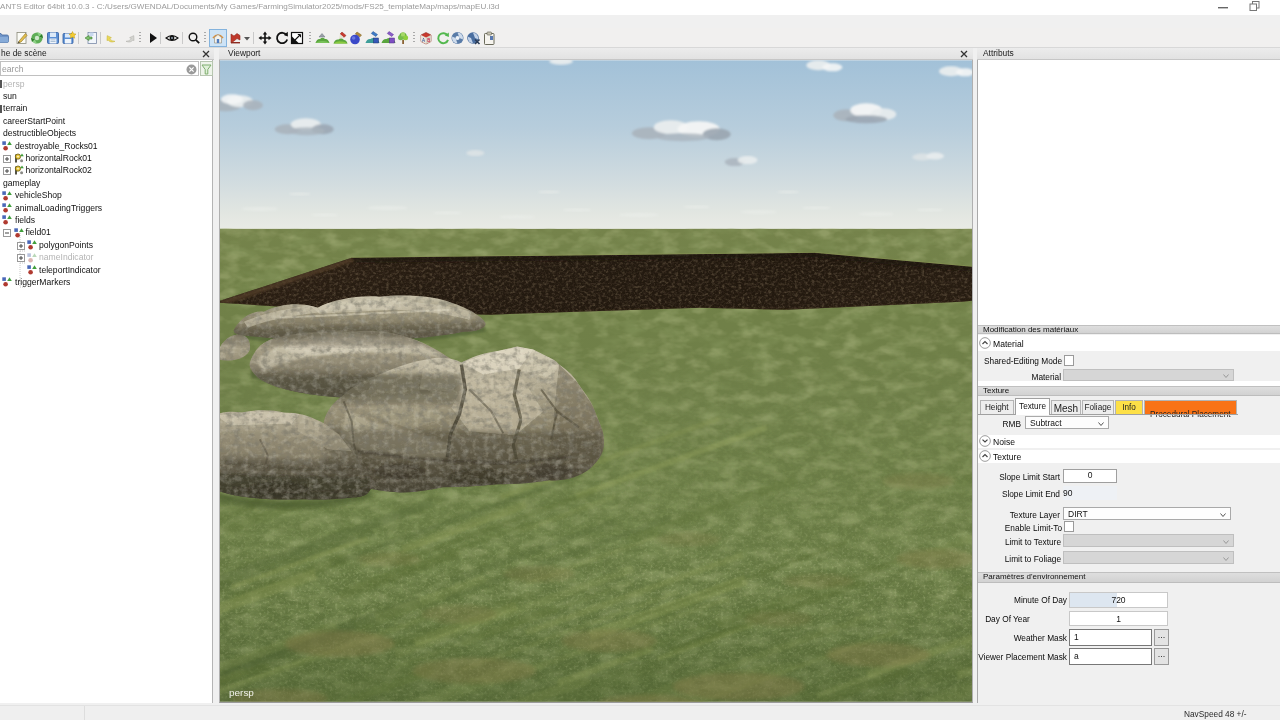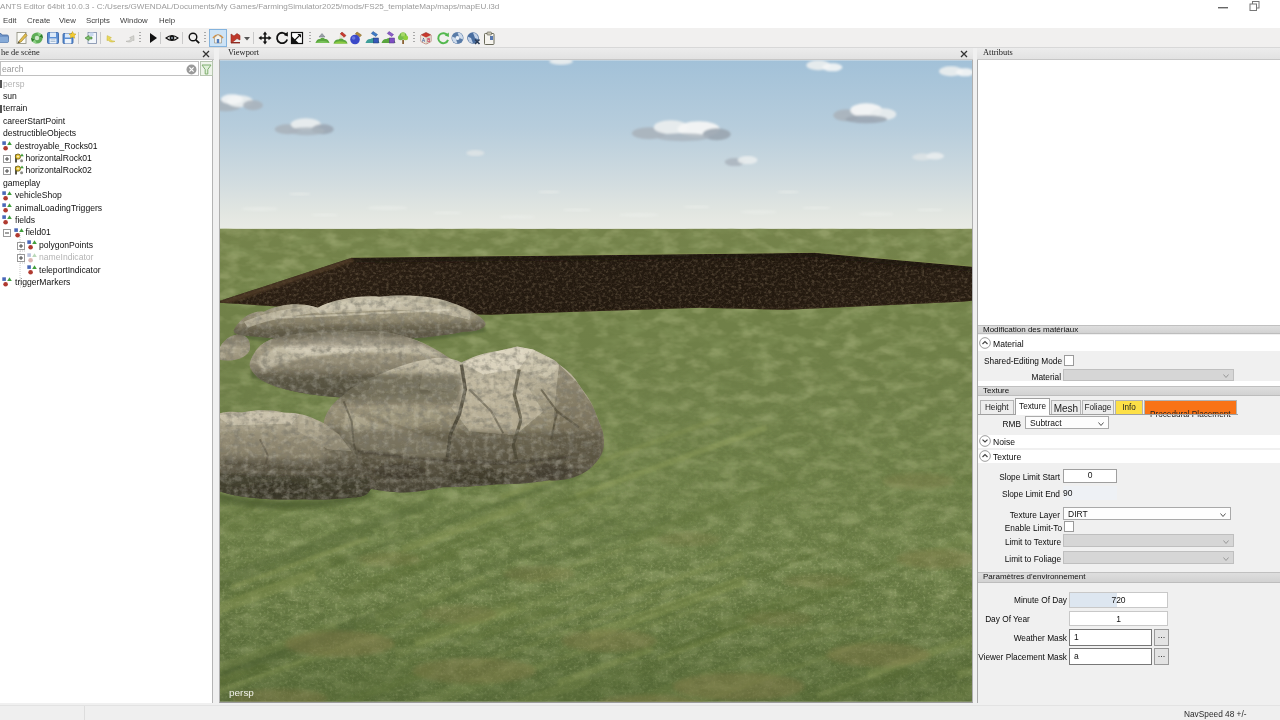--- a/index.html
+++ b/index.html
@@ -15,21 +15,21 @@
 #menubar { left:0; top:15px; width:1280px; height:13px; background:#ffffff; font-size:7.8px; color:#404040; }
 #menubar span { position:absolute; top:1px; }
 
 #toolbar { left:0; top:28px; width:1280px; height:20px; background:#f1f0ef; border-bottom:1px solid #d8d8d8; }
 .tsep { position:absolute; top:4px; width:1px; height:12px; background:#c9c9c9; }
 .thandle { position:absolute; top:4px; width:2px; height:12px;
   background-image:repeating-linear-gradient(#aaa 0 1px, transparent 1px 3px); }
 .ticon { position:absolute; top:3px; }
 
 .phdr { position:absolute; height:12px; background:linear-gradient(#ececec,#e2e2e2); border-bottom:1px solid #c6c6c6; font-size:8.4px; color:#1a1a1a; }
-.phdr .t { position:absolute; left:9px; top:0px;font-family:Liberation Serif, serif; }
+.phdr .t { position:absolute; left:9px; top:0px; }
 
 #lpanel { left:0; top:60px; width:213px; height:643px; background:#ffffff; border-right:1px solid #b4b4b4; }
 #searchrow { position:absolute; left:0px; top:1px; width:199px; height:15px; background:#fff; border:1px solid #c0c0c0; }
 #filterbtn { position:absolute; left:200px; top:1px; width:13px; height:15px; background:#eef4ea; border:1px solid #b7c6b0; }
 .tree { position:absolute; font-size:8.6px; color:#111; white-space:nowrap; }
 .trow { position:absolute; height:12px; left:0; width:213px; }
 
 #rpanel { left:977px; top:60px; width:303px; height:643px; background:#f0f0f0; border-left:1px solid #a9a9a9; }
 .rbar { position:absolute; left:0; width:303px; background:linear-gradient(#dedede,#d2d2d2); border-top:1px solid #c0c0c0; border-bottom:1px solid #bdbdbd; font-size:8px; color:#111; }
 .rbar .t { position:absolute; left:5px; top:-1px; }
@@ -56,28 +56,20 @@
     <div class="abs" id="titletext">ANTS Editor 64bit 10.0.3 - C:/Users/GWENDAL/Documents/My Games/FarmingSimulator2025/mods/FS25_templateMap/maps/mapEU.i3d</div>
     <div class="abs" id="winbtns">
       <svg width="64" height="14" viewBox="0 0 64 14">
         <rect x="2" y="7" width="10" height="1.4" fill="#666"></rect>
         <rect x="36.5" y="1.5" width="6.5" height="6.5" fill="none" stroke="#777" stroke-width="1"></rect>
         <rect x="34" y="4" width="6.5" height="6.5" fill="#fff" stroke="#777" stroke-width="1"></rect>
       </svg>
     </div>
   </div>
 
-  <div class="abs" id="menubar">
-    <span style="left:3px">Edit</span>
-      <span style="left:27px">Create</span>
-      <span style="left:59px">View</span>
-      <span style="left:86px">Scripts</span>
-      <span style="left:120px">Window</span>
-      <span style="left:159px">Help</span>
-  </div>
 
   <div class="abs" id="toolbar">
     <svg class="ticon" style="left:-4px" width="14" height="14" viewBox="0 0 14 14">
         <path d="M1,4 Q1,2.5 2.5,2.5 L5,2.5 L6,4 L11,4 Q12.5,4 12.5,5.5 L12.5,10 Q12.5,11.5 11,11.5 L2.5,11.5 Q1,11.5 1,10 Z" fill="#6f94c8" stroke="#44689e" stroke-width="0.8"></path>
         <path d="M2,6 L12,6 L12.5,10 Q12.5,11.5 11,11.5 L2.5,11.5 Q1,11.5 1,10 Z" fill="#87abd8"></path>
       </svg>
     <svg class="ticon" style="left:15px" width="14" height="14" viewBox="0 0 14 14">
         <rect x="2" y="1.5" width="9" height="11" fill="#fbfbf6" stroke="#8a8a7a" stroke-width="0.8"></rect>
         <path d="M3,12 L6,11 L12,4.5 L10.5,2.5 L4.5,9.5 Z" fill="#e4c04e" stroke="#8a6d20" stroke-width="0.6"></path>
         <path d="M3,12 L4.8,11.5 L3.6,10.3 Z" fill="#3a3a3a"></path>

